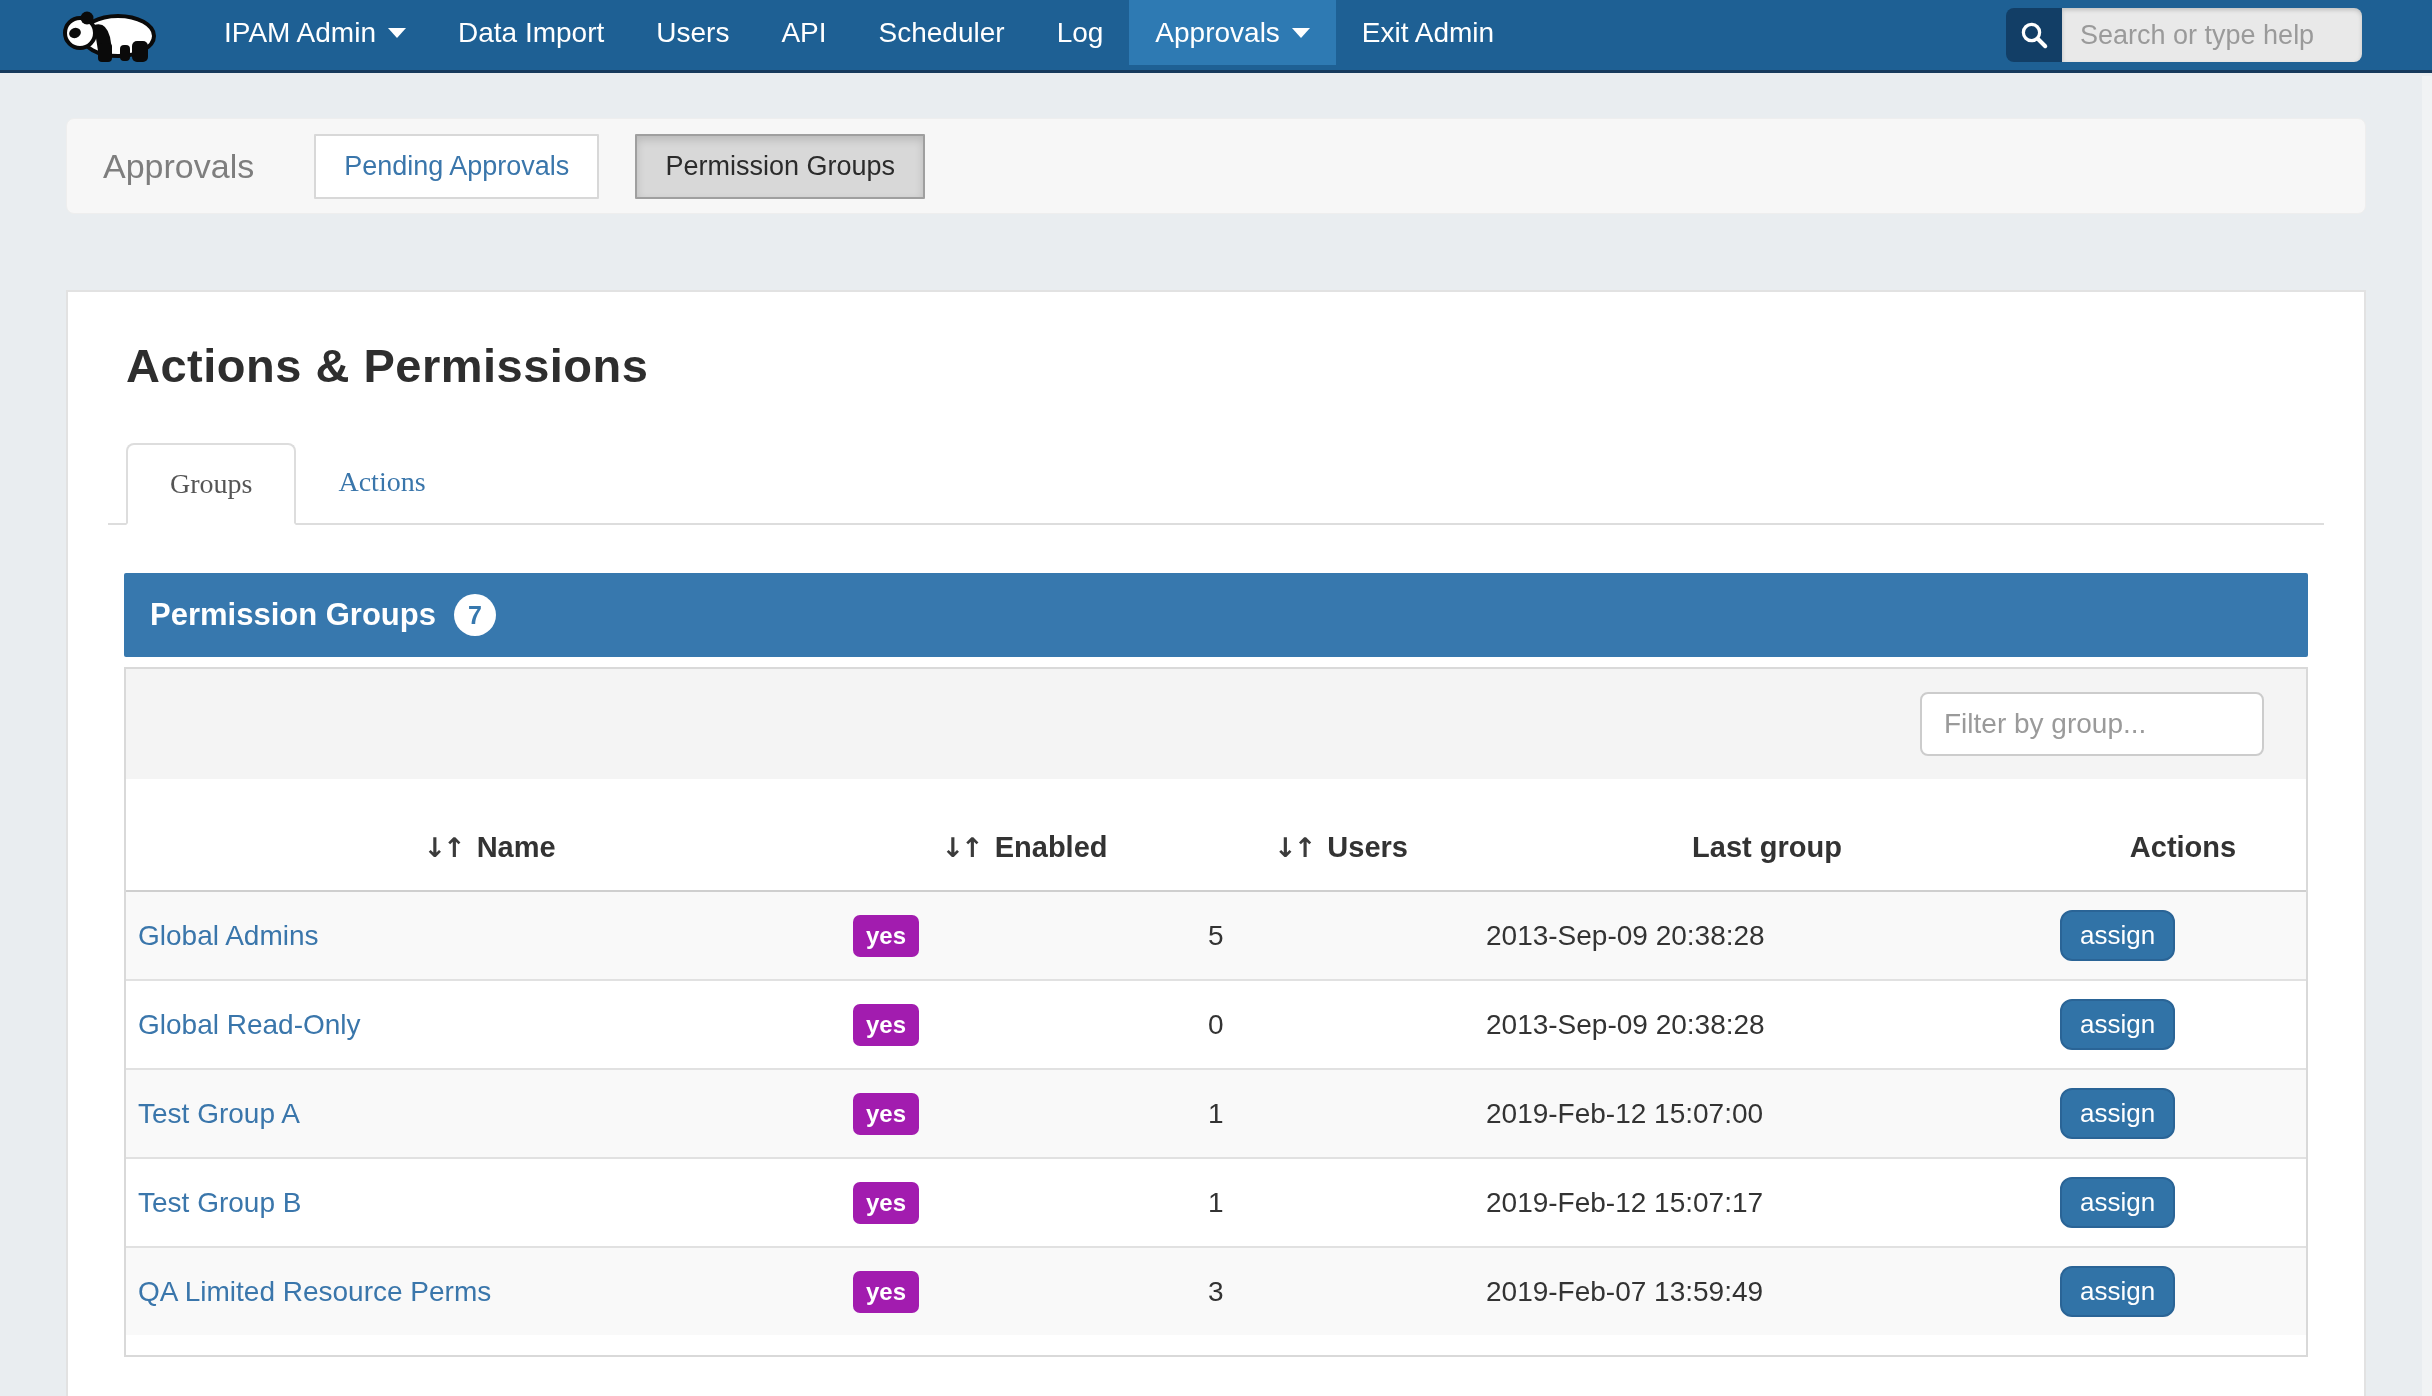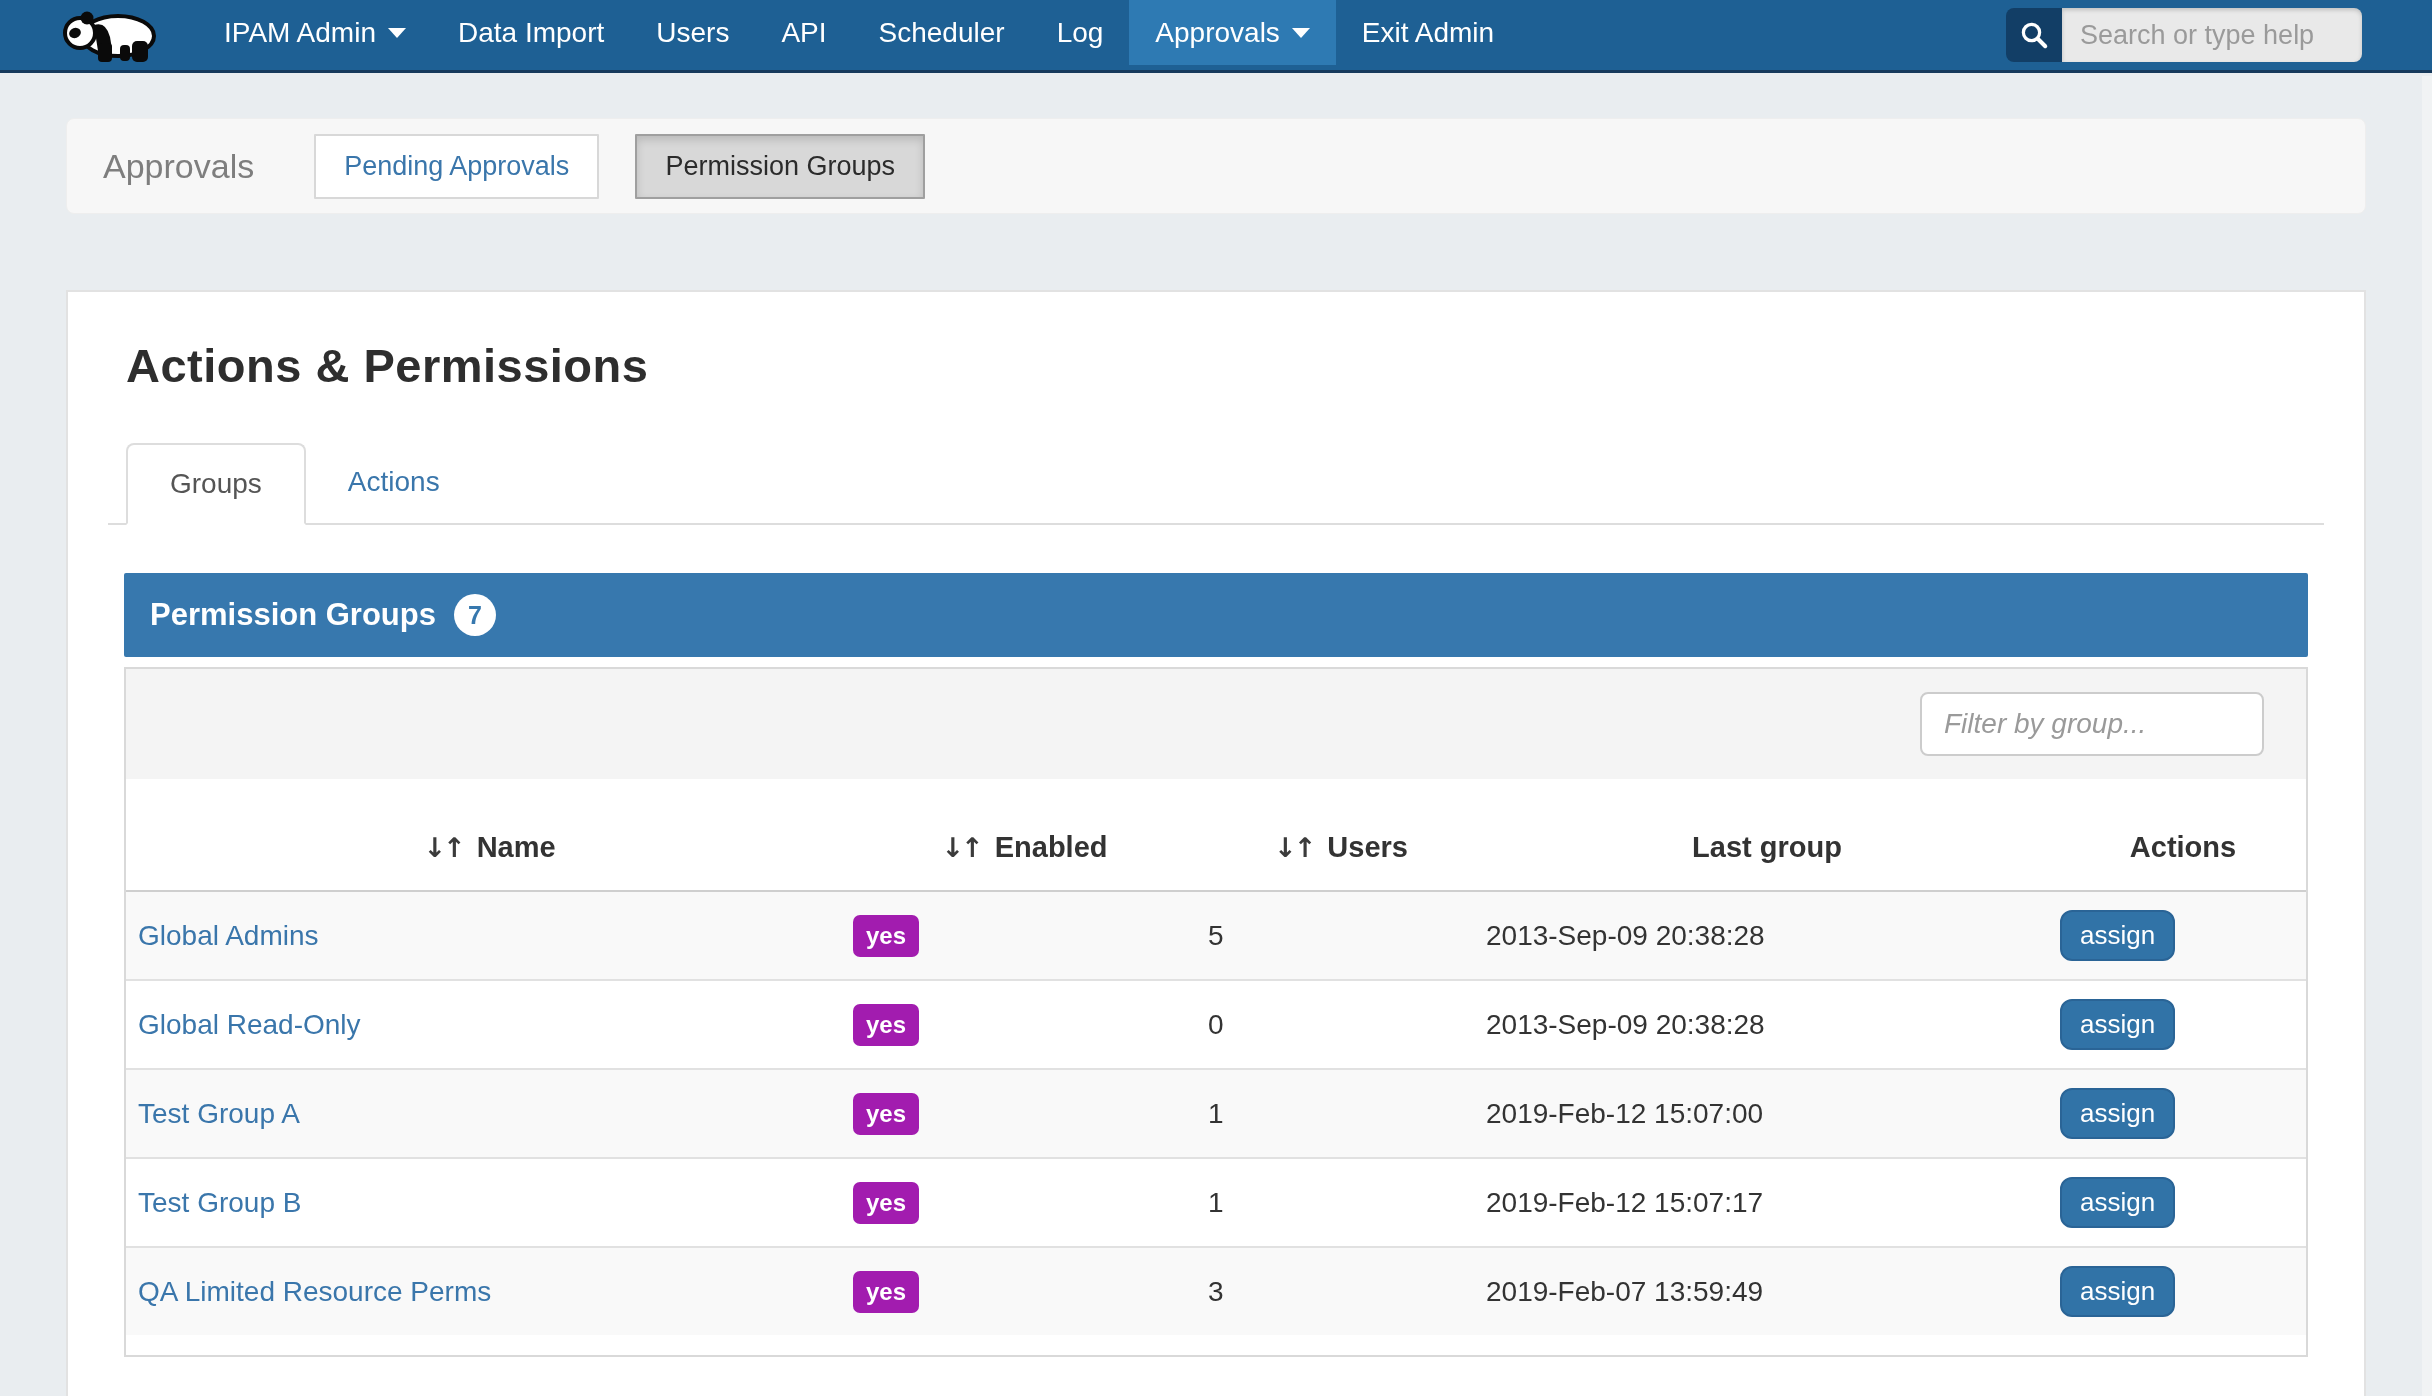--- a/index.html
+++ b/index.html
@@ -135,20 +135,21 @@
     display: flex;
     margin-top: 50px;
     padding-left: 18px;
     border-bottom: 2px solid #dddddd;
   }
   .tab {
     font-size: 28px;
     padding: 23px 42px;
     cursor: pointer;
     border-radius: 8px 8px 0 0;
+    font-family: Liberation Serif, serif;
   }
   .tab.active {
     background: #ffffff;
     border: 2px solid #dddddd;
     border-bottom: 2px solid #ffffff;
     margin-bottom: -2px;
     color: #555555;
   }
   .tab.link { color: #3a76ab; }
 
@@ -196,21 +197,20 @@
   }
   .filter-input {
     width: 344px; height: 64px;
     border: 2px solid #cccccc;
     border-radius: 8px;
     font-size: 28px;
     padding: 0 22px;
     color: #8b5cf6;
     outline: none;
     font-family: "Liberation Sans", "DejaVu Sans", sans-serif;
-    font-style: italic;
   }
   .filter-input::placeholder { color: #9a9a9a; }
 
   table.groups {
     width: 100%;
     border-collapse: collapse;
   }
   table.groups th {
     text-align: center;
     font-size: 29px;

